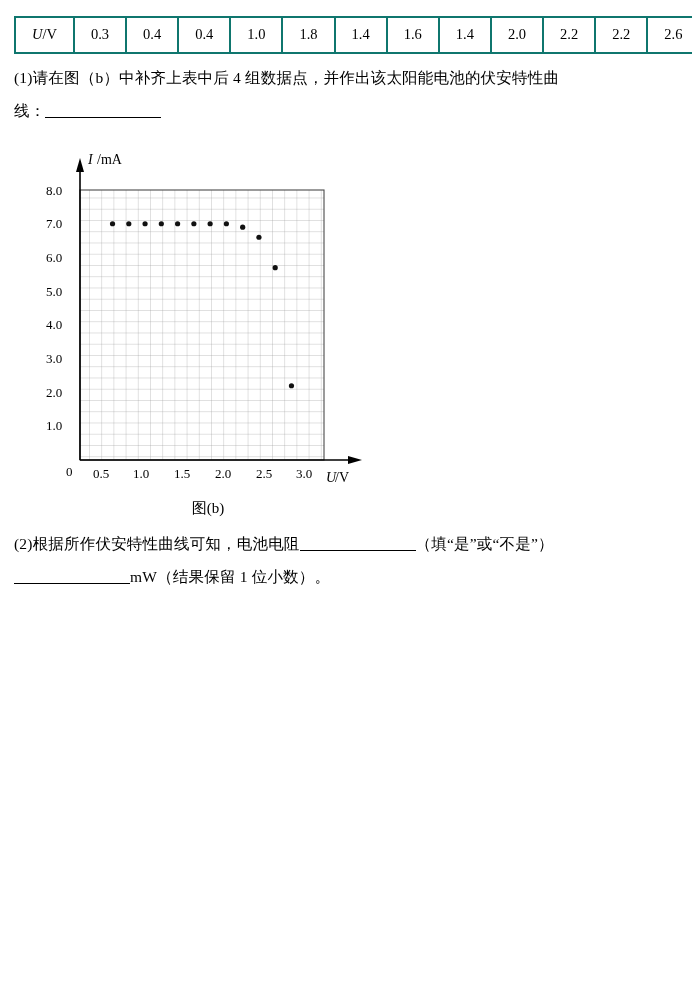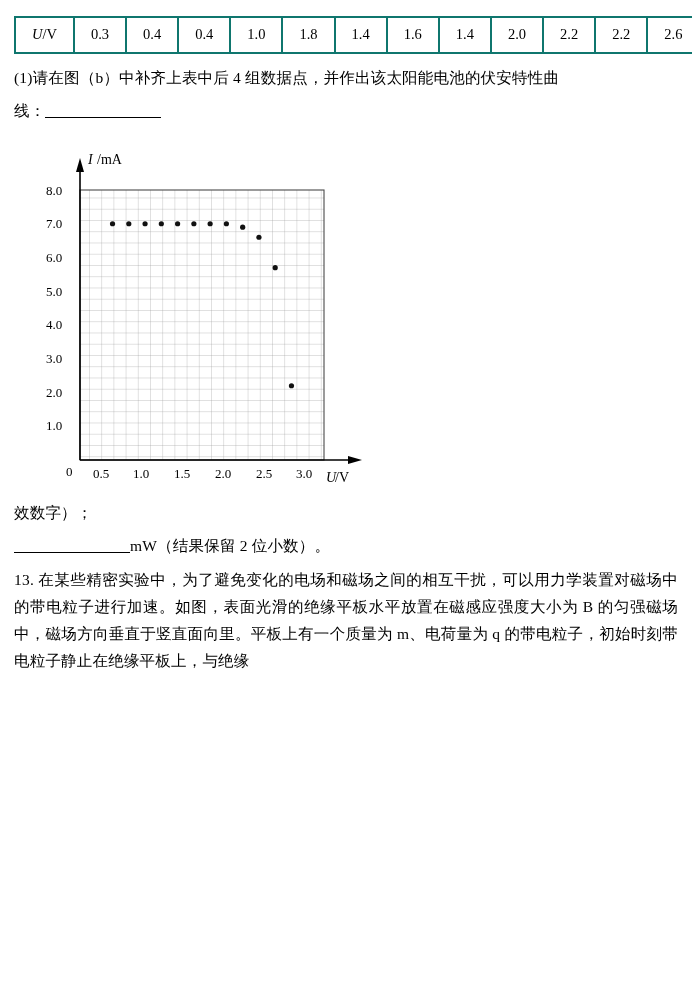--- a/index.html
+++ b/index.html
@@ -147,22 +147,24 @@
           <circle cx="165.87" cy="93.75" r="2.6" fill="#111"></circle>
           <circle cx="182.13" cy="93.75" r="2.6" fill="#111"></circle>
           <circle cx="198.40" cy="93.75" r="2.6" fill="#111"></circle>
           <circle cx="214.67" cy="97.13" r="2.6" fill="#111"></circle>
           <circle cx="230.93" cy="107.25" r="2.6" fill="#111"></circle>
           <circle cx="247.20" cy="137.63" r="2.6" fill="#111"></circle>
           <circle cx="263.47" cy="255.75" r="2.6" fill="#111"></circle>
         </g>
     </svg>
   </div>
-
-  <p class="q">效数字）；</p>
+  <p class="caption">图(b)</p>
 
   <p class="q">
-    <span class="blank l"></span><span>mW（结果保留 2 位小数）。</span>
+    <span>(2)根据所作伏安特性曲线可知，电池电阻</span><span class="blank l"></span><span>（填“是”或“不是”）</span>
   </p>
 
-  <p class="q p13">13. 在某些精密实验中，为了避免变化的电场和磁场之间的相互干扰，可以用力学装置对磁场中的带电粒子进行加速。如图，表面光滑的绝缘平板水平放置在磁感应强度大小为 B 的匀强磁场中，磁场方向垂直于竖直面向里。平板上有一个质量为 m、电荷量为 q 的带电粒子，初始时刻带电粒子静止在绝缘平板上，与绝缘</p>
+  <p class="q">
+    <span class="blank l"></span><span>mW（结果保留 1 位小数）。</span>
+  </p>
+
 
 </div>
 
 </body></html>

